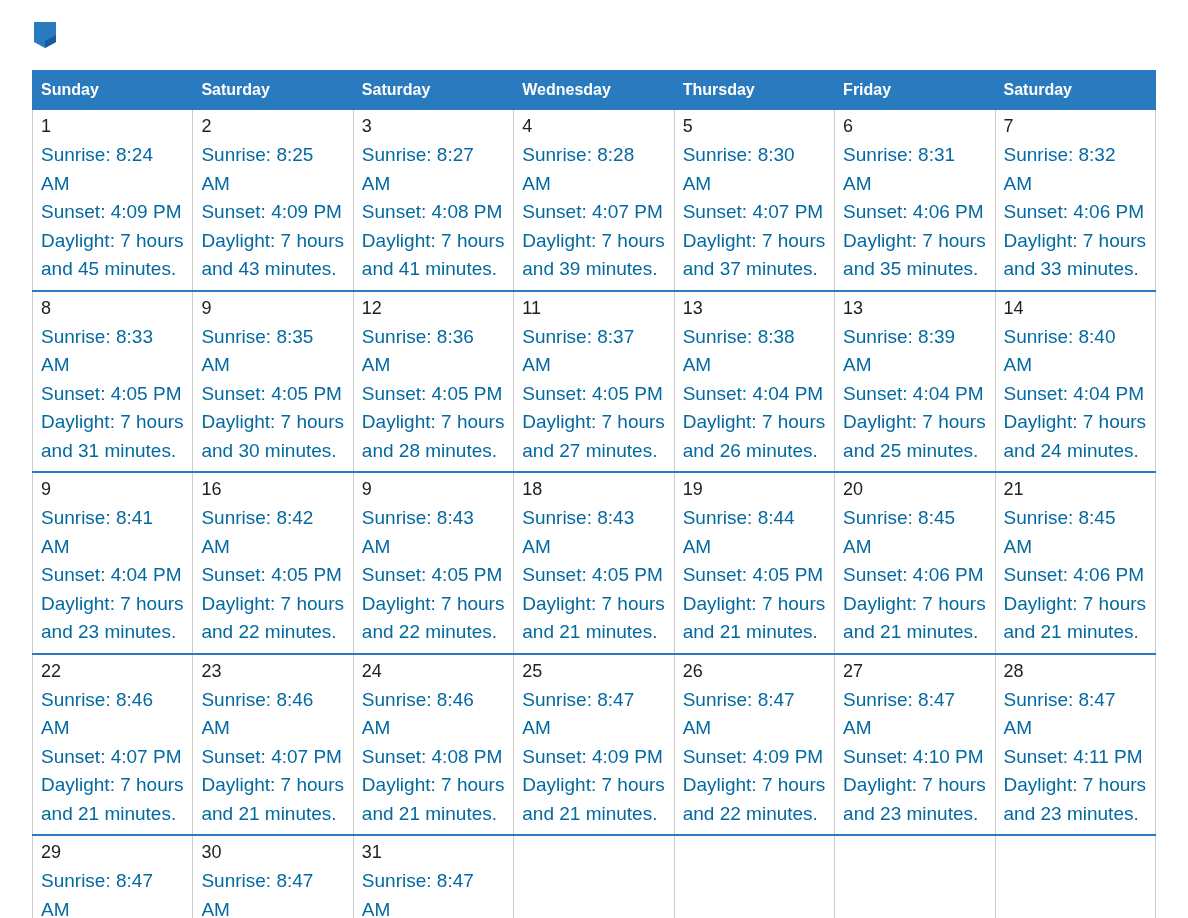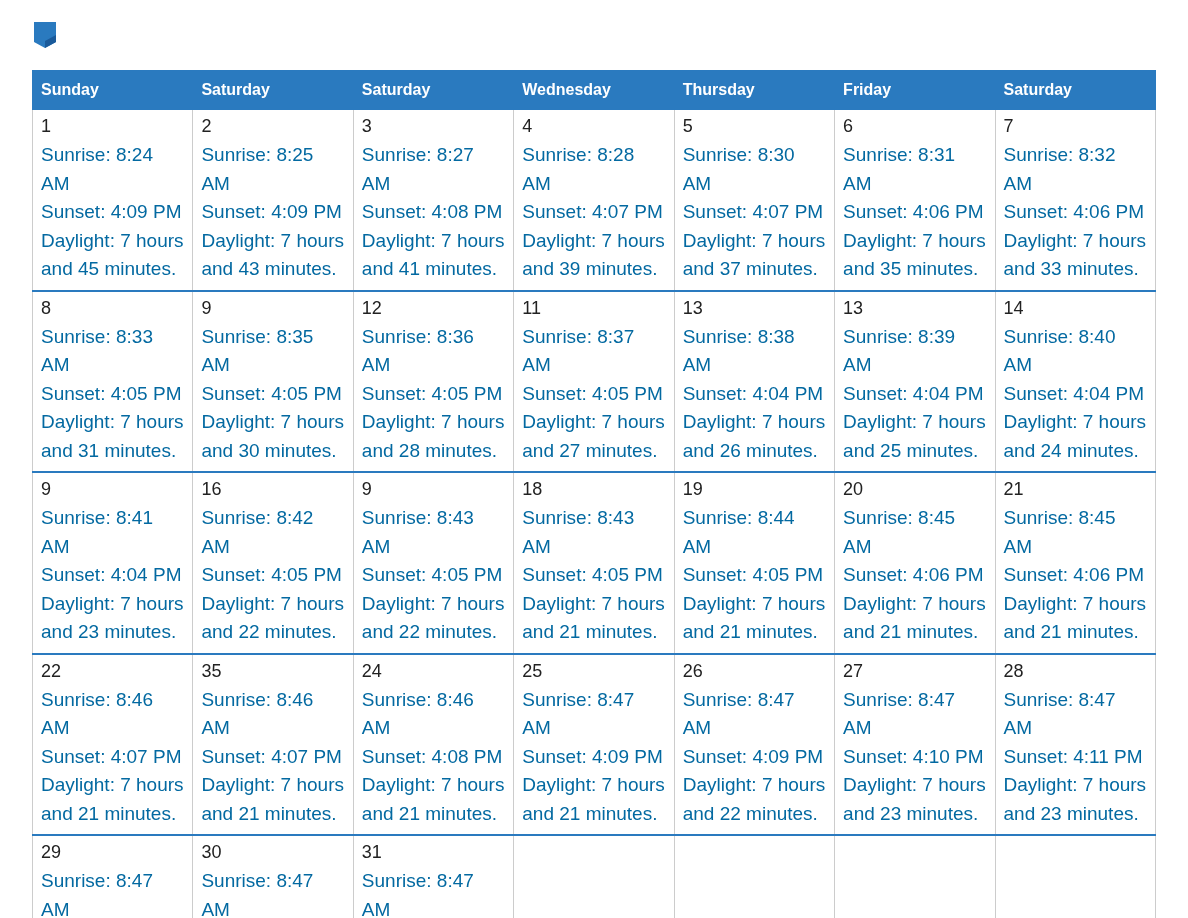--- a/index.html
+++ b/index.html
@@ -261,21 +261,21 @@
       </td>
       </tr>
       <tr>
         <td>
         <div class="day-number">22</div>
         <div class="day-info">
           Sunrise: 8:46 AM<br>Sunset: 4:07 PM<br>Daylight: 7 hours<br>and 21 minutes.
         </div>
       </td>
         <td>
-        <div class="day-number">35</div>
+        <div class="day-number">23</div>
         <div class="day-info">
           Sunrise: 8:46 AM<br>Sunset: 4:07 PM<br>Daylight: 7 hours<br>and 21 minutes.
         </div>
       </td>
         <td>
         <div class="day-number">24</div>
         <div class="day-info">
           Sunrise: 8:46 AM<br>Sunset: 4:08 PM<br>Daylight: 7 hours<br>and 21 minutes.
         </div>
       </td>

